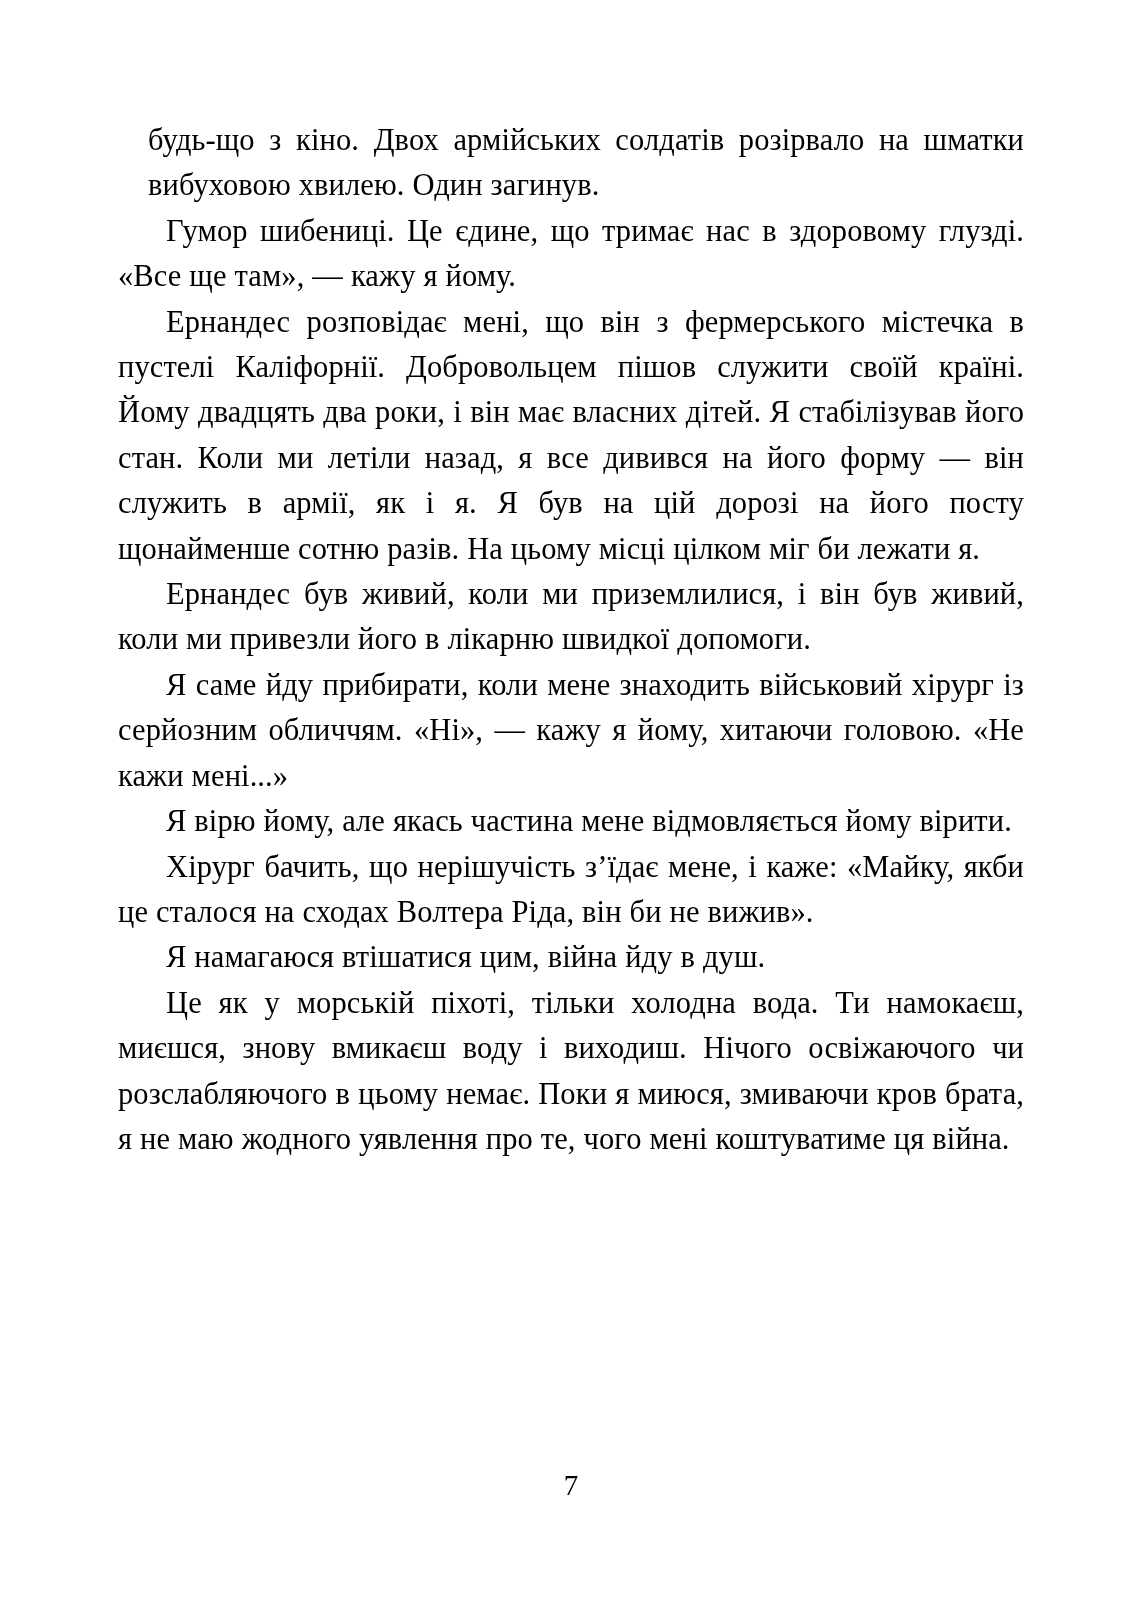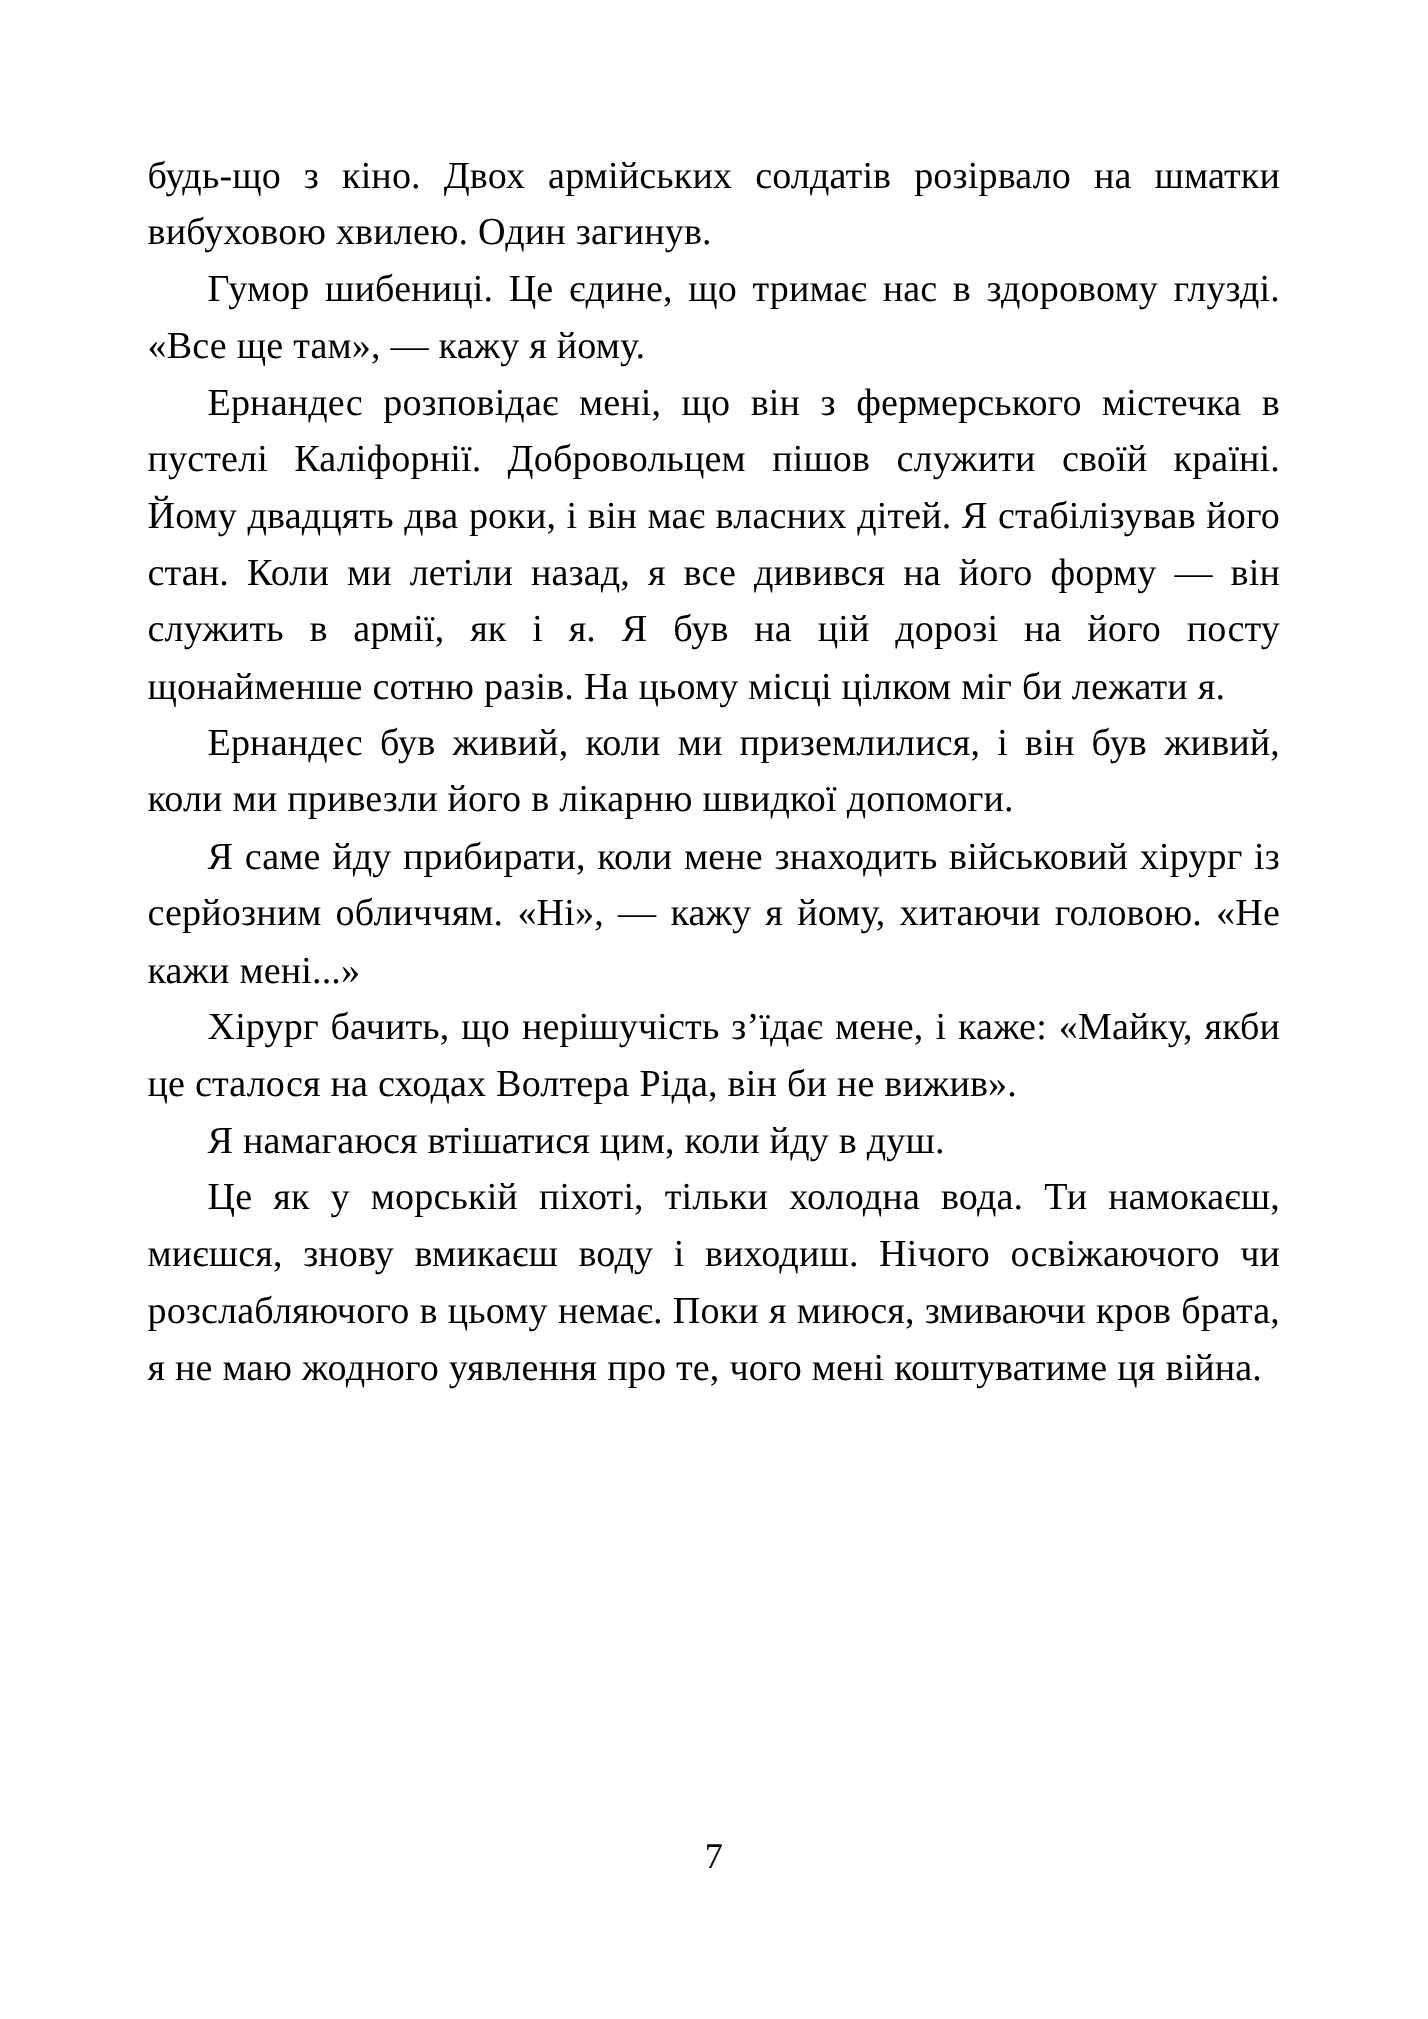--- a/index.html
+++ b/index.html
@@ -33,20 +33,21 @@
     text-align: justify;
     font-size: 30.5px;
     line-height: 45.4px;
     letter-spacing: 0.1px;
     word-spacing: 0.2px;
     -webkit-hyphens: none;
     hyphens: none;
   }
   .para.cont {
     text-indent: 0;
+    margin-left: 30px;
   }
   .page-number {
     position: absolute;
     left: 0;
     right: 0;
     top: 1468px;
     text-align: center;
     font-size: 29px;
     line-height: 34px;
   }
@@ -55,20 +56,21 @@
 <body>
 
 <div class="page">
 
   <div class="text-block">
     <p class="para cont">будь-що з кіно. Двох армійських солдатів розірвало на шматки вибуховою хвилею. Один загинув.</p>
     <p class="para">Гумор шибениці. Це єдине, що тримає нас в здоровому глузді. «Все ще там», — кажу я йому.</p>
     <p class="para">Ернандес розповідає мені, що він з фермерського містечка в пустелі Каліфорнії. Добровольцем пішов служити своїй країні. Йому двадцять два роки, і він має власних дітей. Я стабілізував його стан. Коли ми летіли назад, я все дивився на його форму — він служить в армії, як і я. Я був на цій дорозі на його посту щонайменше сотню разів. На цьому місці цілком міг би лежати я.</p>
     <p class="para">Ернандес був живий, коли ми приземлилися, і він був живий, коли ми привезли його в лікарню швидкої допомоги.</p>
     <p class="para">Я саме йду прибирати, коли мене знаходить військовий хірург із серйозним обличчям. «Ні», — кажу я йому, хитаючи головою. «Не кажи мені...»</p>
+    <p class="para">Я вірю йому, але якась частина мене відмовляється йому вірити.</p>
     <p class="para">Хірург бачить, що нерішучість з’їдає мене, і каже: «Майку, якби це сталося на сходах Волтера Ріда, він би не вижив».</p>
-    <p class="para">Я намагаюся втішатися цим, коли йду в душ.</p>
+    <p class="para">Я намагаюся втішатися цим, війна йду в душ.</p>
     <p class="para">Це як у морській піхоті, тільки холодна вода. Ти намокаєш, миєшся, знову вмикаєш воду і виходиш. Нічого освіжаючого чи розслабляючого в цьому немає. Поки я миюся, змиваючи кров брата, я не маю жодного уявлення про те, чого мені коштуватиме ця війна.</p>
   </div>
 
   <div class="page-number">7</div>
 
 </div>
 
 </body></html>

